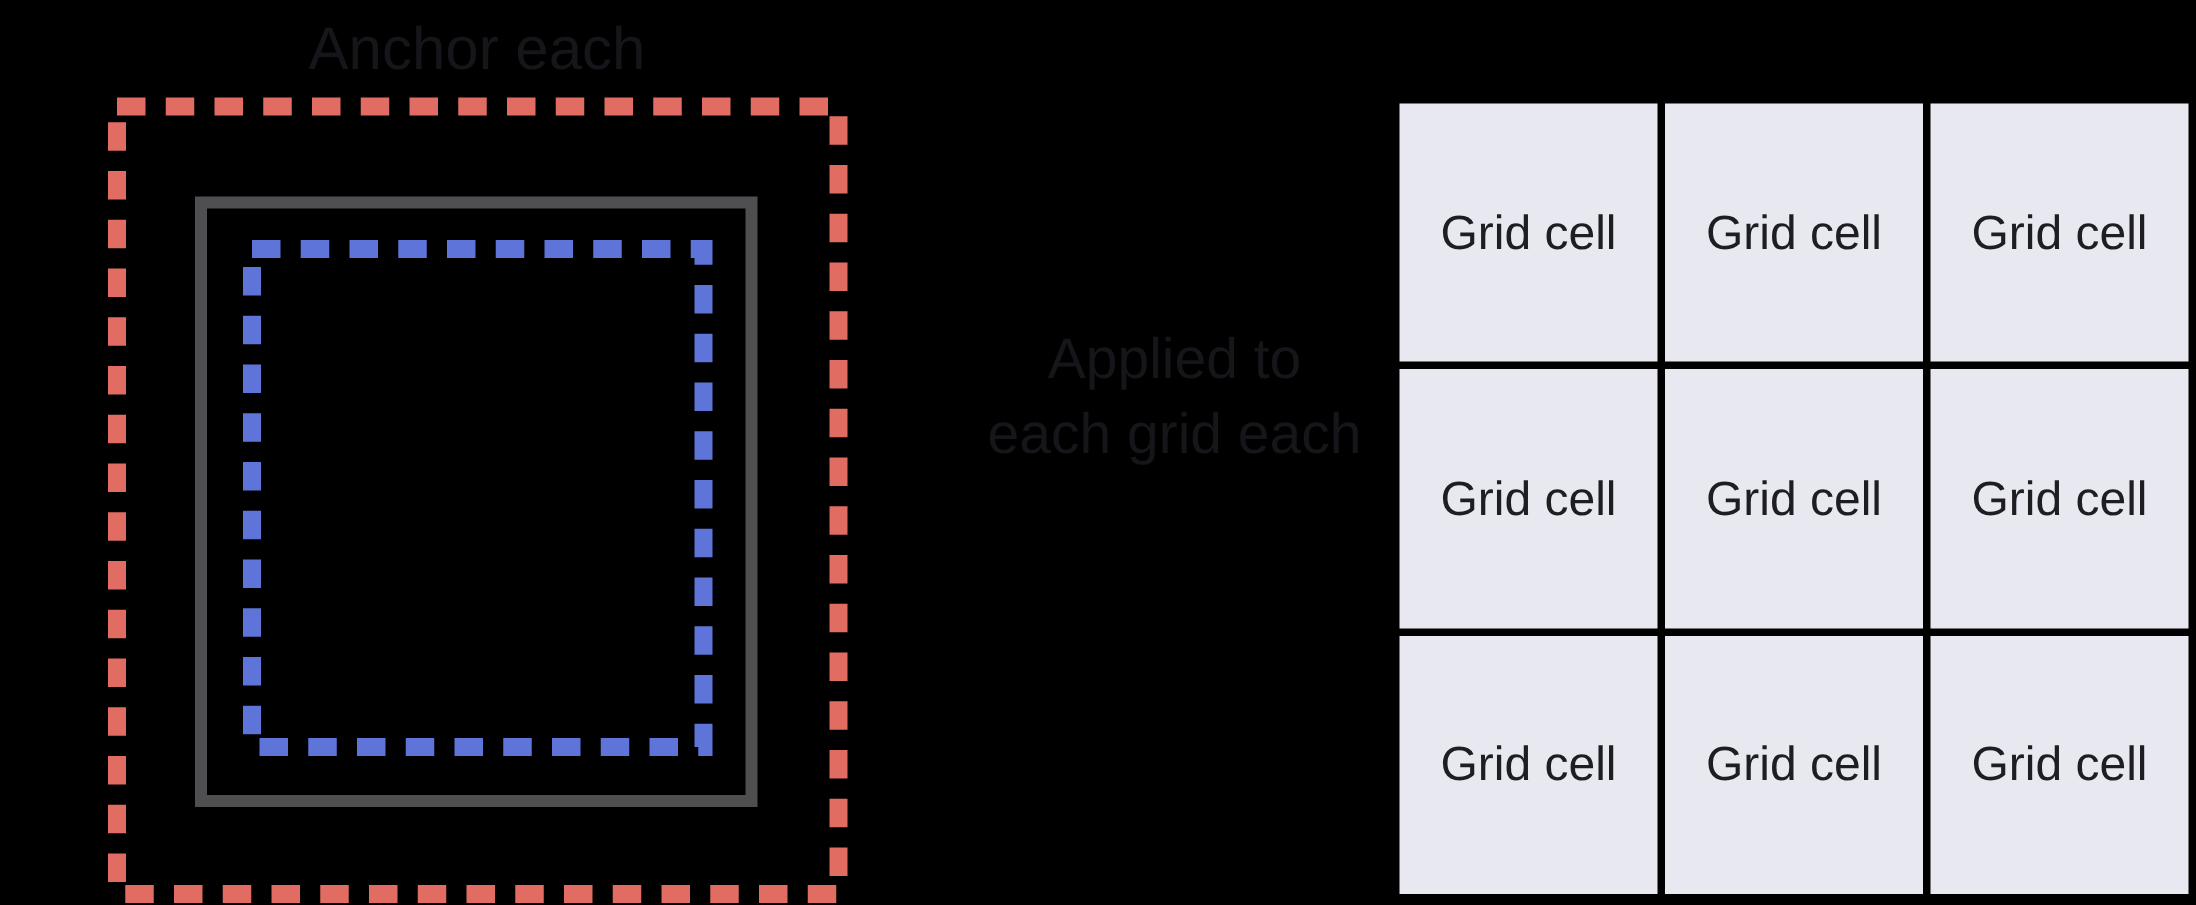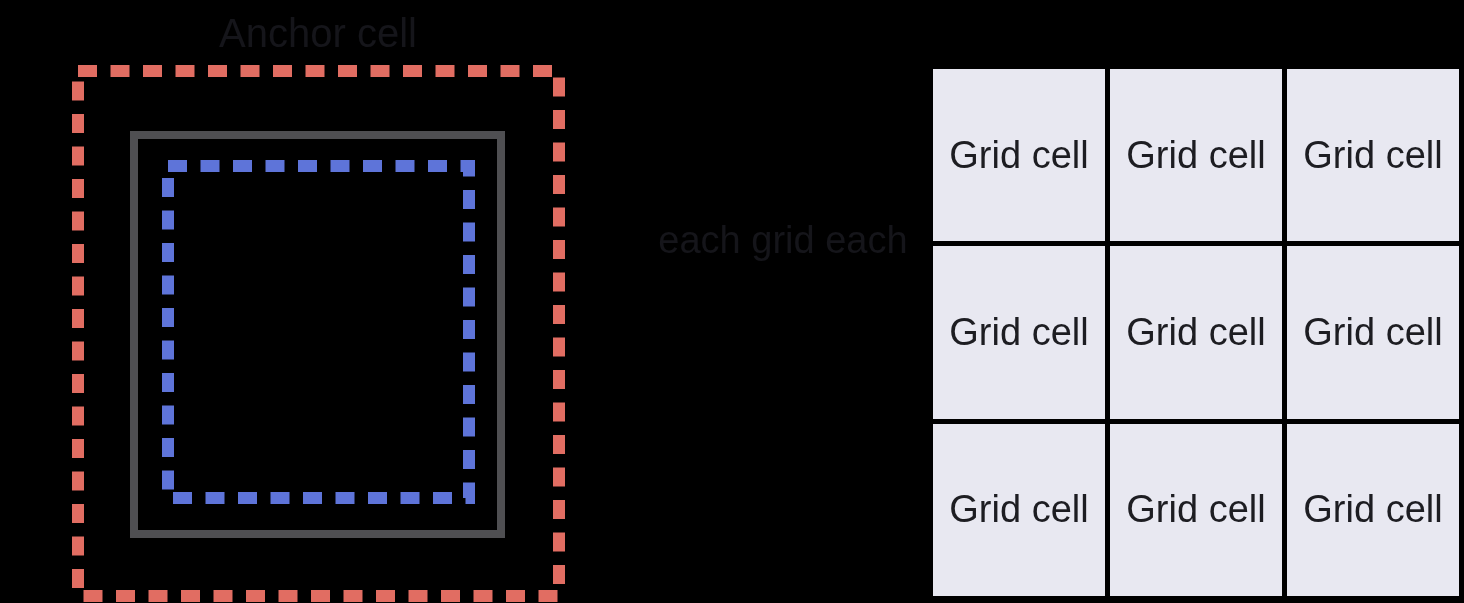--- a/index.html
+++ b/index.html
@@ -54,41 +54,42 @@
     grid-template-columns: repeat(3, 1fr);
     grid-template-rows: repeat(3, 1fr);
     gap: 5px;
     background: var(--cell-border, #000000);
   }
   .cell {
     background: var(--cell-bg, #e8e8f1);
     display: flex;
     align-items: center;
     justify-content: center;
-    font-size: 38px;
+    font-size: 32px;
     color: var(--cell-text, #1d1d22);
   }
 </style>
 </head>
 <body>
 
 <div class="stage">
 
   <svg id="figure-svg" width="620" height="603" viewBox="0 0 620 603">
 
     <rect x="78" y="71" width="481" height="525" fill="none" stroke="var(--anchor-red, #e16d62)" stroke-width="12" stroke-dasharray="19 13.5"></rect>
 
     <rect x="134" y="135" width="367" height="399" fill="none" stroke="var(--object-gray, #4f4f52)" stroke-width="8"></rect>
 
     <rect x="168" y="166" width="301" height="332" fill="none" stroke="var(--anchor-blue, #5e74d9)" stroke-width="12" stroke-dasharray="19 13.5"></rect>
   </svg>
 
-  <div class="figure-title">Anchor cell</div>
+  <div class="figure-title">Anchor each</div>
 
   <div class="caption">
+    <div>Applied to</div>
     <div>each grid each</div>
   </div>
 
   <div class="grid">
     <div class="cell">Grid cell</div>
     <div class="cell">Grid cell</div>
     <div class="cell">Grid cell</div>
     <div class="cell">Grid cell</div>
     <div class="cell">Grid cell</div>
     <div class="cell">Grid cell</div>

